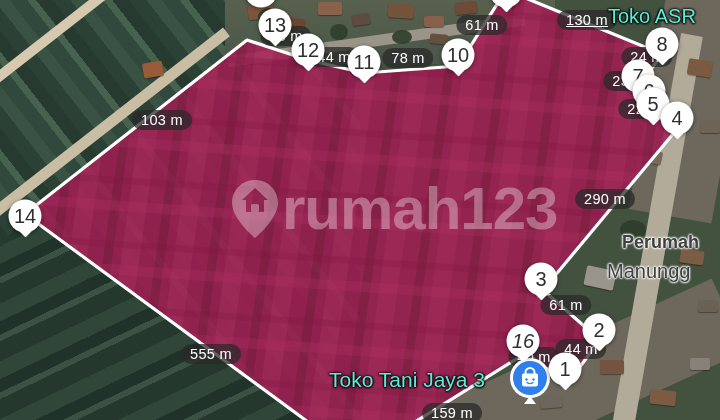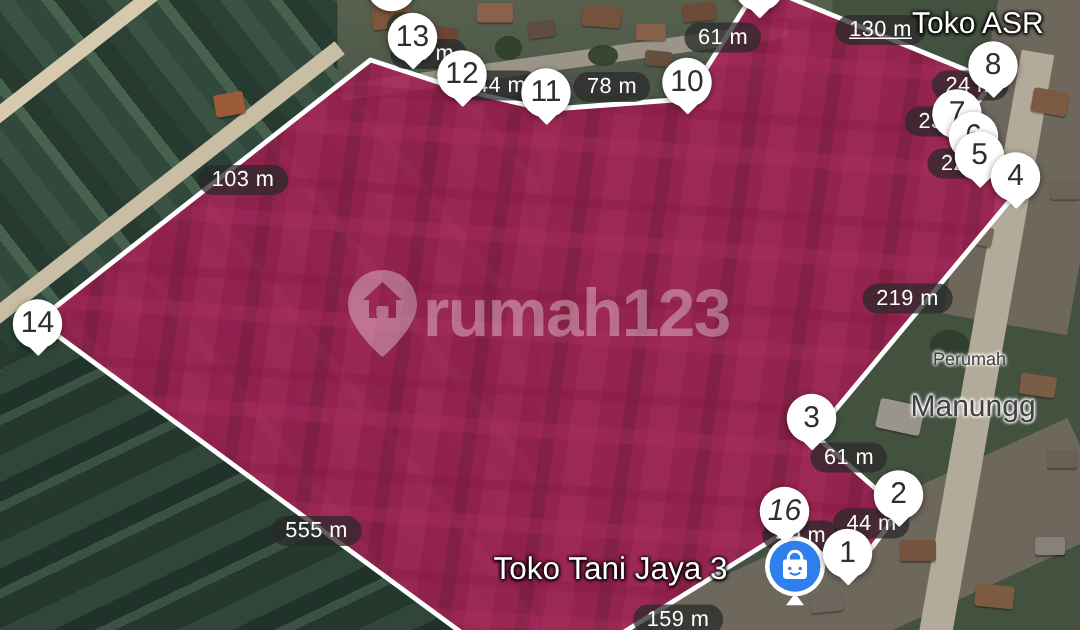--- a/index.html
+++ b/index.html
@@ -20,35 +20,35 @@
   .road-tl2{left:-4px;top:74px;width:150px;height:10px;transform-origin:left center;transform:rotate(-38deg);background:#d6c9ad;}
   .road-top{left:228px;top:56px;width:300px;height:11px;transform-origin:left center;transform:rotate(-8deg);background:#9a9588;}
   .road-right{left:692px;top:24px;width:410px;height:22px;transform-origin:left center;transform:rotate(100deg);background:#b3ab99;}
   .r{position:absolute;z-index:1;border-radius:2px;box-shadow:0 1px 1px rgba(0,0,0,.35);}
   .t{position:absolute;z-index:1;border-radius:50%;background:#2f3d2b;opacity:.9;}
   
   #poly-svg{position:absolute;left:0;top:0;z-index:5;}
   
   .watermark{position:absolute;left:228px;top:178px;z-index:8;display:flex;align-items:center;
     color:rgba(255,255,255,.34);pointer-events:none;}
-  .watermark .wm-text{font-size:45px;font-weight:700;letter-spacing:-1px;line-height:60px;text-align:right;}
+  .watermark .wm-text{font-size:60px;font-weight:700;letter-spacing:-1px;line-height:60px;text-align:right;}
   
   .pill{position:absolute;transform:translate(-50%,-50%);z-index:20;white-space:nowrap;
     background:rgba(42,42,42,.75);color:#fff;font-size:14.5px;font-weight:400;
     padding:2px 9px;border-radius:12px;letter-spacing:.3px;}
   
   .vm{position:absolute;width:33px;height:33px;transform:translate(-50%,-50%);z-index:40;
     background:#fff;border-radius:50%;display:flex;align-items:center;justify-content:center;
     font-size:20px;font-weight:500;color:#2f2f2f;box-shadow:0 1px 4px rgba(0,0,0,.5);}
   .vm::after{content:'';position:absolute;left:50%;bottom:-3px;width:9px;height:9px;background:#fff;
     transform:translateX(-50%) rotate(45deg);border-radius:1px;z-index:-1;}
   .vm.no-tail::after{display:none;}
   
   .place{position:absolute;z-index:25;white-space:nowrap;font-weight:500;}
-  .place.light{color:#ffffff;text-shadow:0 1px 2px rgba(0,0,0,.9),0 0 3px rgba(0,0,0,.9),1px 0 2px rgba(0,0,0,.8),-1px 0 2px rgba(0,0,0,.8);text-align:right;}
+  .place.light{color:#5eead4;text-shadow:0 1px 2px rgba(0,0,0,.9),0 0 3px rgba(0,0,0,.9),1px 0 2px rgba(0,0,0,.8),-1px 0 2px rgba(0,0,0,.8);text-align:right;}
   .place.dark{color:#404040;text-shadow:0 1px 2px rgba(255,255,255,.95),0 -1px 2px rgba(255,255,255,.95),1px 0 2px rgba(255,255,255,.9),-1px 0 2px rgba(255,255,255,.9);}
   
   .store{position:absolute;z-index:38;transform:translate(-50%,-50%);}
 </style>
 </head>
 <body>
 
 <div id="stage">
 
   <div class="bg fields-left"></div>
@@ -129,21 +129,21 @@
 
 <div class="pill" style="left: 286px; top: 36px;">65 m</div>
     <div class="pill" style="left: 334px; top: 57px;">44 m</div>
     <div class="pill" style="left: 408px; top: 58px;">78 m</div>
     <div class="pill" style="left: 482px; top: 25px;">61 m</div>
     <div class="pill" style="left: 587px; top: 20px; text-decoration: underline;">130 m</div>
     <div class="pill" style="left: 647px; top: 57px;">24 m</div>
     <div class="pill" style="left: 629px; top: 81px;">23 m</div>
     <div class="pill" style="left: 644px; top: 109px;">22 m</div>
     <div class="pill" style="left: 162px; top: 120px;">103 m</div>
-    <div class="pill" style="left: 605px; top: 199px;">219 m</div>
+    <div class="pill" style="left: 605px; top: 199px;">290 m</div>
     <div class="pill" style="left: 566px; top: 305px;">61 m</div>
     <div class="pill" style="left: 581px; top: 349px;">44 m</div>
     <div class="pill" style="left: 534px; top: 357px;">40 m</div>
     <div class="pill" style="left: 211px; top: 354px;">555 m</div>
     <div class="pill" style="left: 452px; top: 413px;">159 m</div>
     <div class="vm" style="left: 255px; top: 25px; margin-left: 20px;">13</div>
     <div class="vm" style="left: 308px; top: 50px;">12</div>
     <div class="vm" style="left: 364px; top: 62px;">11</div>
     <div class="vm" style="left: 458px; top: 55px;">10</div>
     <div class="vm" style="left: 506px; top: -9px;">9</div>
@@ -152,16 +152,16 @@
     <div class="vm" style="left: 649px; top: 91px;">6</div>
     <div class="vm" style="left: 653px; top: 104px;">5</div>
     <div class="vm" style="left: 677px; top: 118px;">4</div>
     <div class="vm" style="left: 25px; top: 216px;">14</div>
     <div class="vm" style="left: 541px; top: 279px;">3</div>
     <div class="vm" style="left: 599px; top: 330px;">2</div>
     <div class="vm" style="left: 523px; top: 341px; font-style: italic;">16</div>
     <div class="vm" style="left: 565px; top: 369px;">1</div>
     <div class="vm no-tail" style="left: 261px; top: -9px;"></div>
     <div class="place light" style="left: 608px; top: 5px; font-size: 20px;">Toko ASR</div>
-    <div class="place dark" style="left: 622px; top: 232px; font-size: 12px;">Perumah</div>
+    <div class="place dark" style="left: 622px; top: 232px; font-size: 18px; font-weight: bold;">Perumah</div>
     <div class="place dark" style="left: 607px; top: 260px; font-size: 20px;">Manungg</div>
     <div class="place light" style="left: 329px; top: 368px; font-size: 21px;">Toko Tani Jaya 3</div>
   </div>
 
 </body></html>

